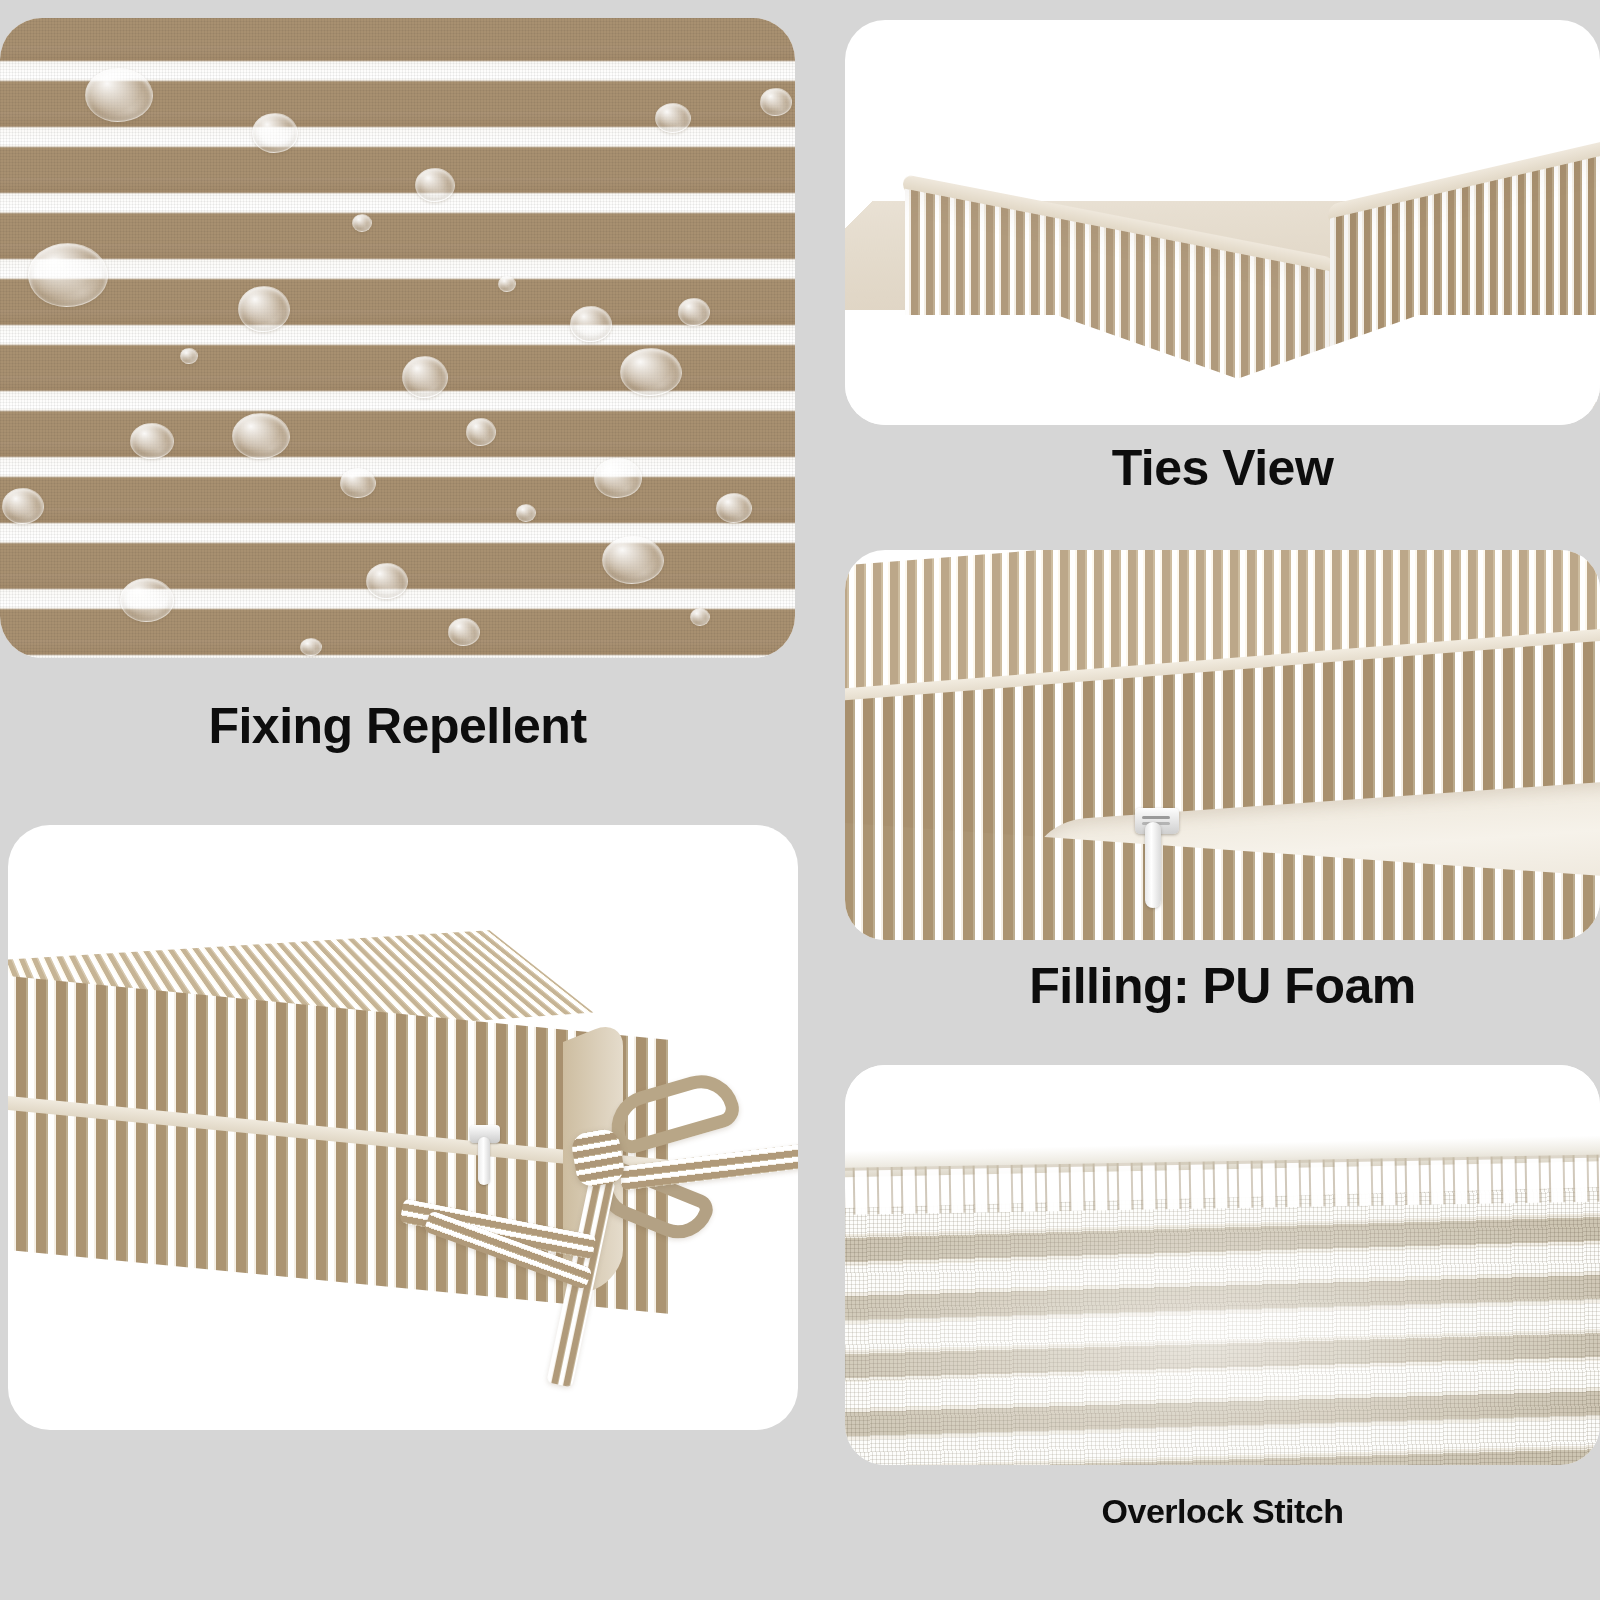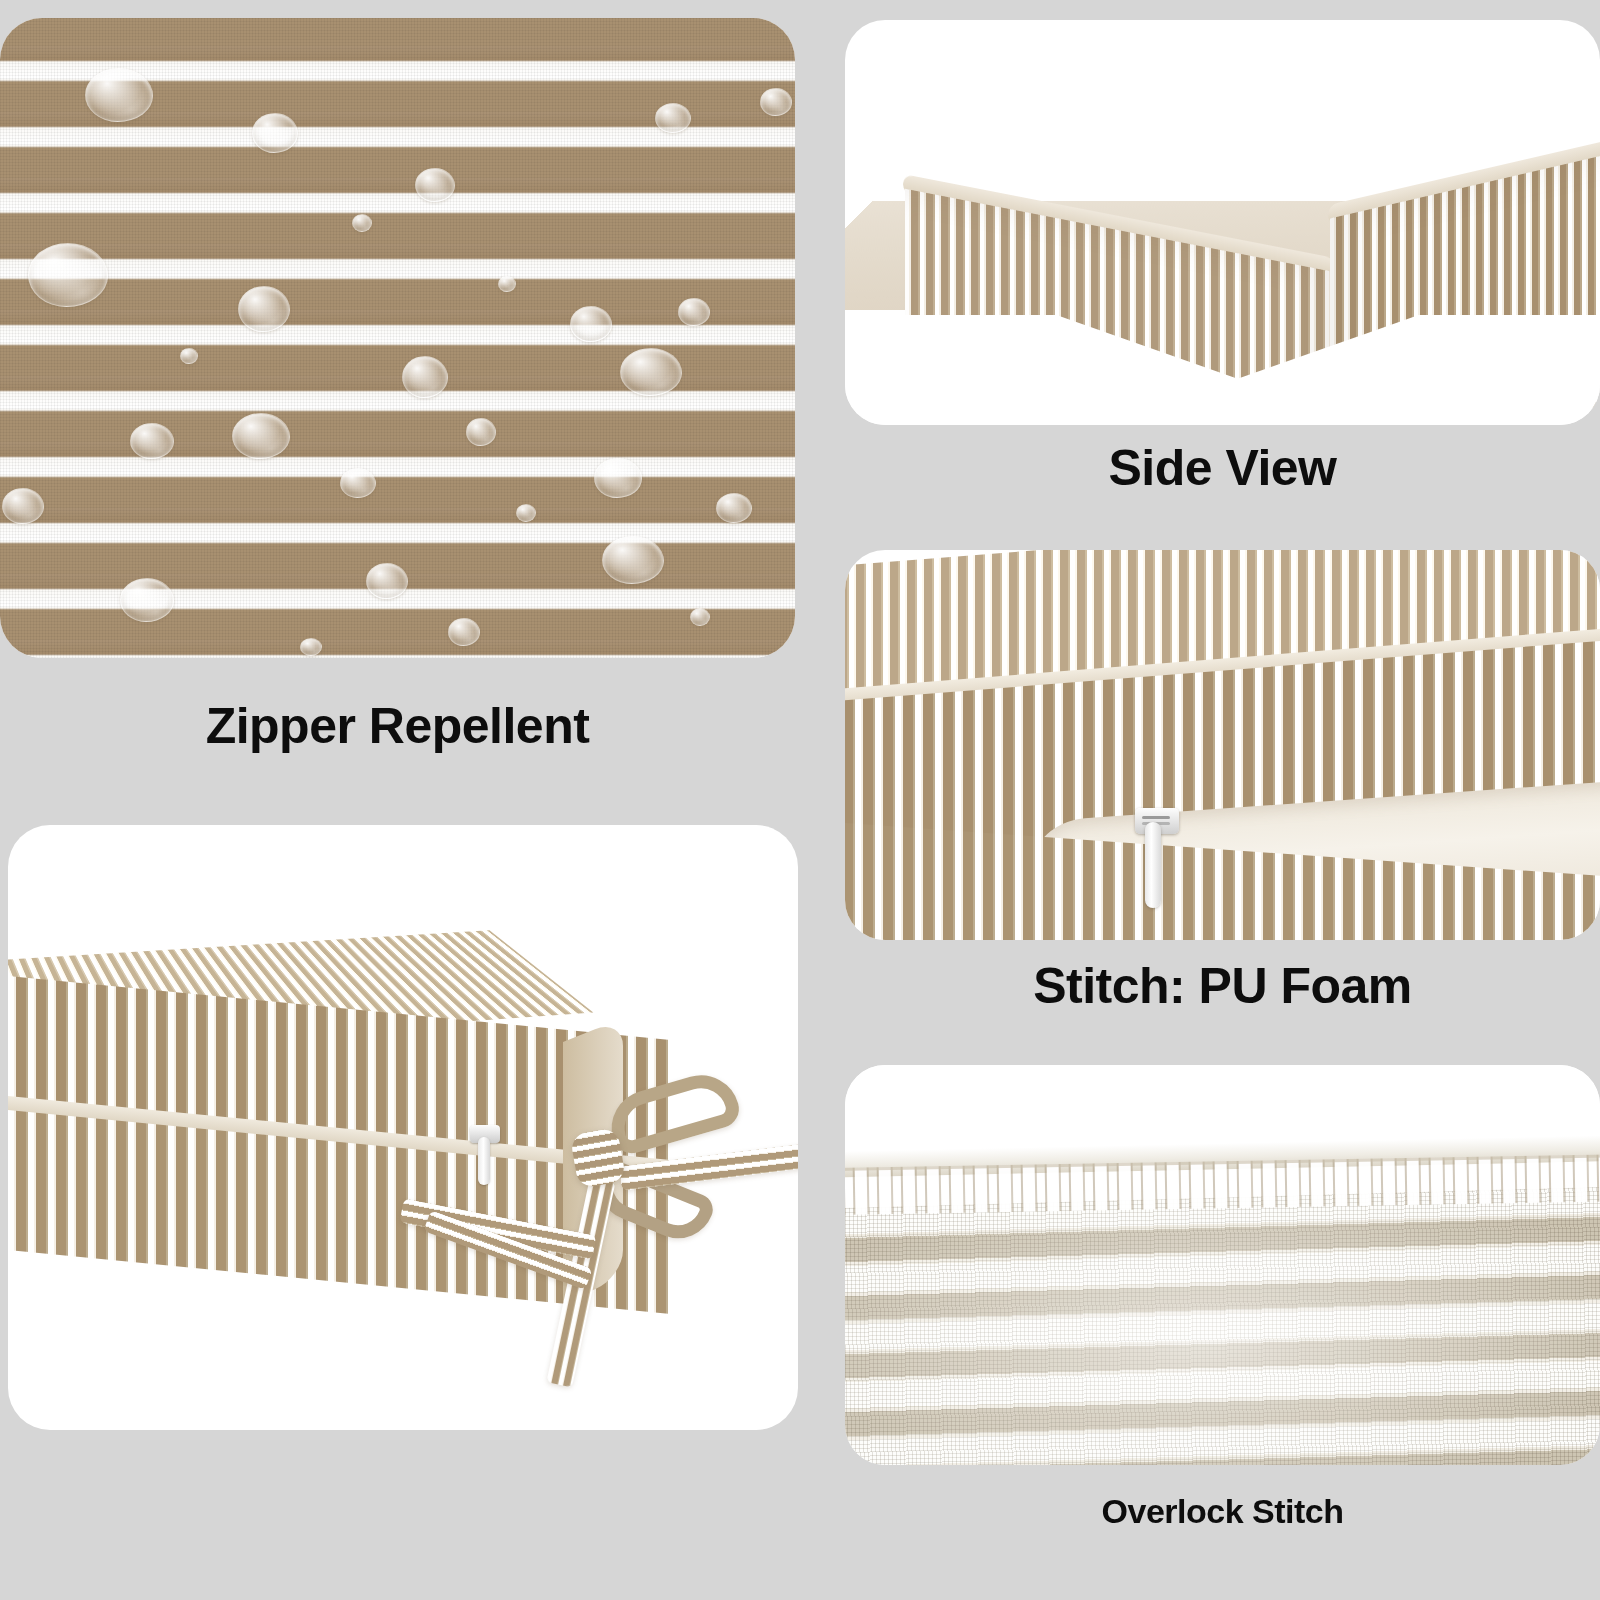--- a/index.html
+++ b/index.html
@@ -366,48 +366,48 @@
       <div class="drop" style="left:716px; top:475px; width:34px; height:28px;"></div>
       <div class="drop small" style="left:352px; top:196px; width:18px; height:16px;"></div>
       <div class="drop small" style="left:498px; top:258px; width:16px; height:14px;"></div>
       <div class="drop small" style="left:180px; top:330px; width:16px; height:14px;"></div>
       <div class="drop small" style="left:516px; top:486px; width:18px; height:16px;"></div>
       <div class="drop small" style="left:300px; top:620px; width:20px; height:16px;"></div>
       <div class="drop small" style="left:690px; top:590px; width:18px; height:16px;"></div>
     </div>
   </div>
 
-  <div class="caption" id="cap-water">Zipper Repellent</div>
+  <div class="caption" id="cap-water">Fixing Repellent</div>
 
   <div class="panel" id="panel-side">
     <div class="photo">
       <div class="cushion-side-top"></div>
       <div class="cushion-side-piping-l"></div>
       <div class="cushion-side-piping-r"></div>
       <div class="cushion-side-front"></div>
       <div class="cushion-side-right"></div>
       <div class="side-mask-bottom"></div>
     </div>
   </div>
 
-  <div class="caption" id="cap-side">Side View</div>
+  <div class="caption" id="cap-side">Ties View</div>
 
   <div class="panel" id="panel-foam">
     <div class="photo">
       <div class="foam-top-face"></div>
       <div class="foam-edge-seam"></div>
       <div class="foam-upper-band"></div>
       <div class="foam-slit"></div>
       <div class="foam-lower-band"></div>
       <div class="zipper-slider"></div>
       <div class="zipper-pull"></div>
     </div>
   </div>
 
-  <div class="caption" id="cap-foam">Stitch: PU Foam</div>
+  <div class="caption" id="cap-foam">Filling: PU Foam</div>
 
   <div class="panel" id="panel-ties">
     <div class="photo">
       <div class="ties-top-face"></div>
       <div class="ties-upper-band"></div>
       <div class="ties-mid-seam"></div>
       <div class="ties-lower-band"></div>
       <div class="ties-edge-right"></div>
 
       <div class="zipper-slider-ties"></div>

